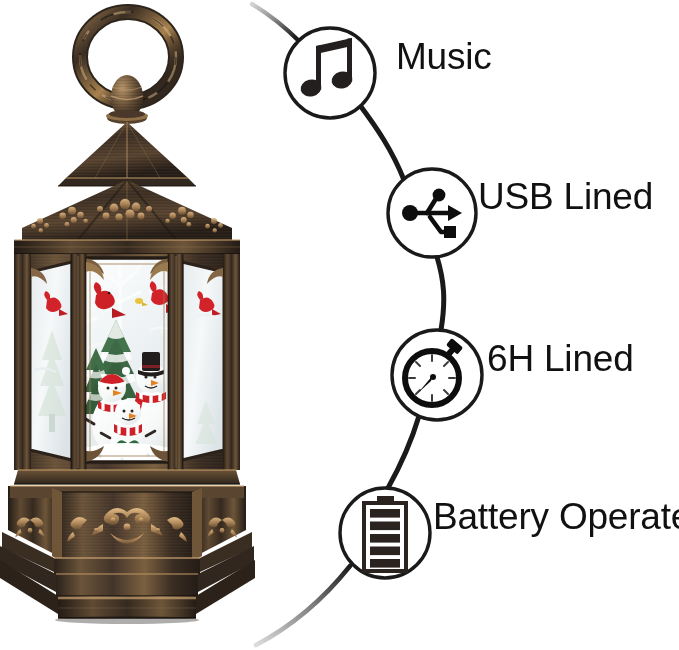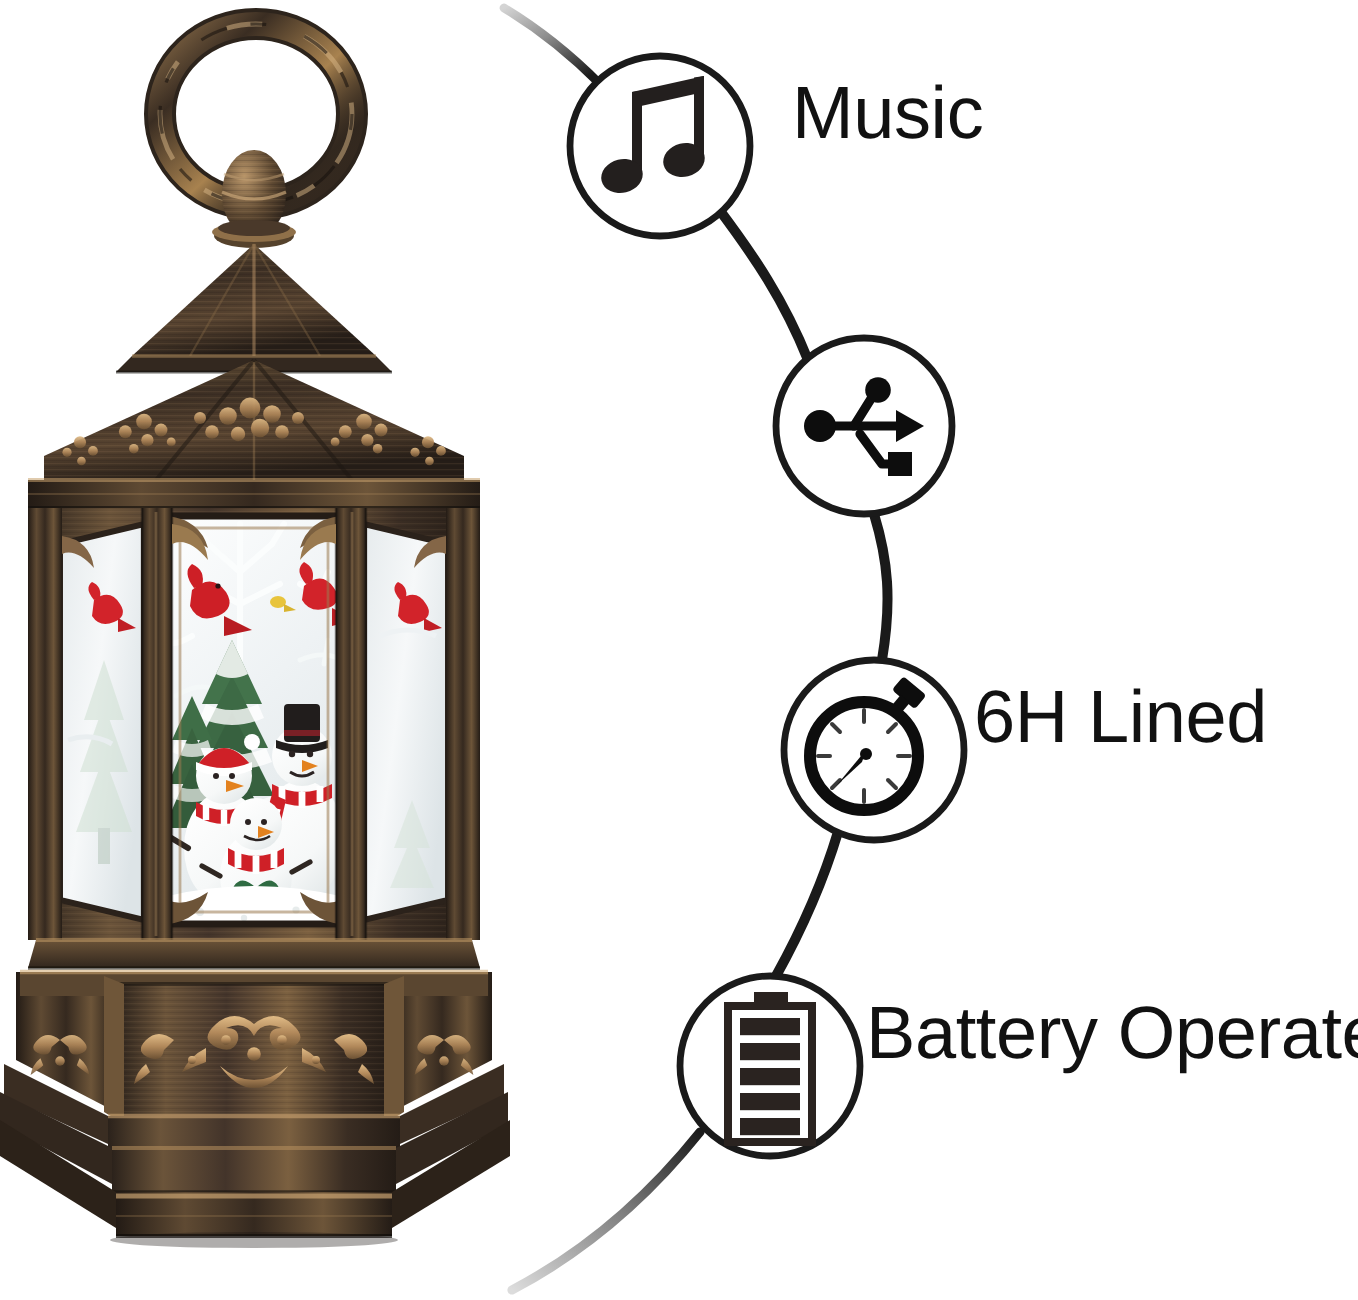--- a/index.html
+++ b/index.html
@@ -543,16 +543,17 @@
           <rect x="370" y="521.5" width="30" height="8.6"></rect>
           <rect x="370" y="534" width="30" height="8.6"></rect>
           <rect x="370" y="546.5" width="30" height="8.6"></rect>
           <rect x="370" y="559" width="30" height="8.6"></rect>
         </g>
       </g>
     </g>
   </svg>
 
   <div class="feature-label" id="label-music">Music</div>
+  <div class="feature-label" id="label-usb">USB Lined</div>
   <div class="feature-label" id="label-timer">6H Lined</div>
   <div class="feature-label" id="label-battery">Battery Operated</div>
 
 </div>
 
 </body></html>

